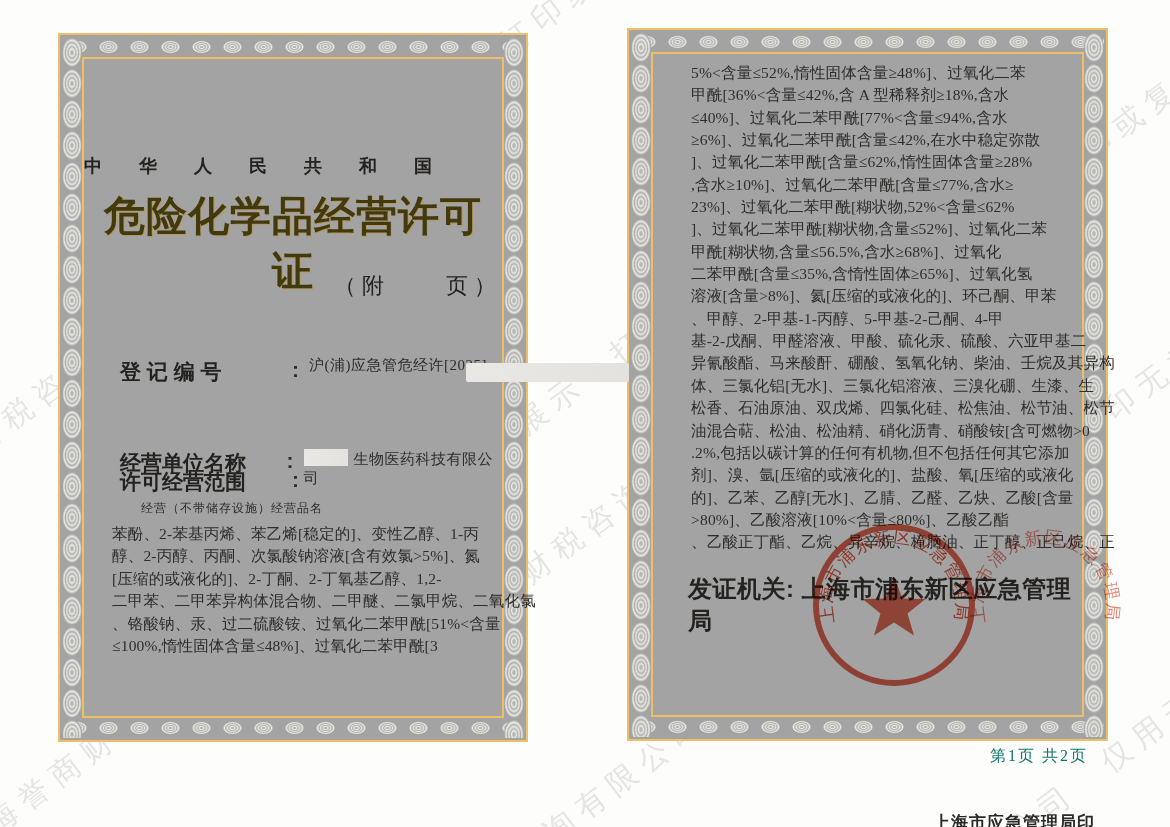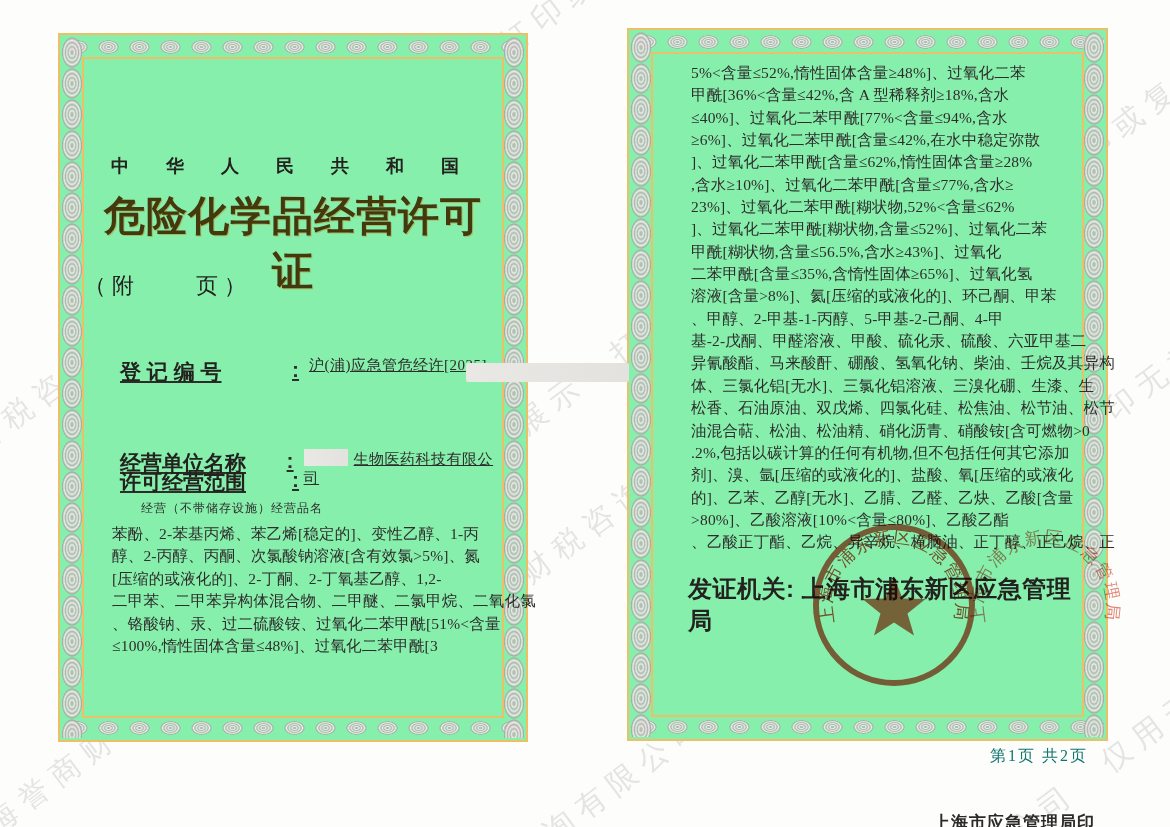--- a/index.html
+++ b/index.html
@@ -6,43 +6,43 @@
   body{width:1170px;height:827px;position:relative;background:#fdfdfc;overflow:hidden;
        font-family:"Liberation Serif","DejaVu Serif",serif;color:#2e2d2b;}
   .canvas{position:absolute;inset:0;}
 
   
   .wm{position:absolute;white-space:nowrap;font-size:30px;letter-spacing:9px;
       color:rgba(158,158,158,0.26);transform:rotate(-37deg);transform-origin:left center;
       font-family:"Liberation Sans","DejaVu Sans",sans-serif;pointer-events:none;z-index:1;}
 
   
-  .page{position:absolute;background:#86efac;border:2px solid #edbf66;z-index:2;}
+  .page{position:absolute;background:#a3a3a3;border:2px solid #edbf66;z-index:2;}
   .orn{position:absolute;background-repeat:repeat;opacity:.9;}
   .orn.h{height:20px;left:2px;right:2px;background-repeat:repeat-x;
     background-image:radial-gradient(ellipse 12px 8px at center,
       #b9b9b5 0 1.2px,#f0f0ec 2.4px,#b3b3af 3.8px,#ececE8 5.2px,#b0b0ac 6.6px,#f0f0ec 8px,#a6a6a2 9.6px,rgba(0,0,0,0) 10.4px);
     background-size:31px 20px;}
   .orn.v{width:20px;top:2px;bottom:2px;background-repeat:repeat-y;
     background-image:radial-gradient(ellipse 8px 12px at center,
       #b9b9b5 0 1.2px,#f0f0ec 2.4px,#b3b3af 3.8px,#ececE8 5.2px,#b0b0ac 6.6px,#f0f0ec 8px,#a6a6a2 9.6px,rgba(0,0,0,0) 10.4px);
     background-size:20px 31px;}
   .inner{position:absolute;inset:22px;border:2px solid #edbf66;background:transparent;}
 
   
-  .country{position:absolute;top:95px;left:0;right:0;text-align:center;
+  .country{position:absolute;top:95px;left:0;right:0;text-align:left;
     font-family:"Liberation Sans","DejaVu Sans",sans-serif;font-weight:bold;
     font-size:18px;letter-spacing:16px;color:#23221f;}
   .cert-title{position:absolute;top:130px;left:0;right:0;text-align:center;
     font-family:"DejaVu Sans","Liberation Sans",sans-serif;font-weight:bold;
     font-size:41px;letter-spacing:1px;color:#43390f;
     text-shadow:1px 1px 0 rgba(189,148,43,.55);}
-  .cert-sub{position:absolute;top:212px;left:0;right:0;text-align:left;
+  .cert-sub{position:absolute;top:212px;left:0;right:0;text-align:right;
     font-size:22px;letter-spacing:6px;color:#23221f;}
-  .field{position:absolute;left:36px;display:flex;align-items:flex-start;text-decoration:underline;}
+  .field{position:absolute;left:36px;display:flex;align-items:flex-start;}
   .field .lbl{font-family:"Liberation Sans","DejaVu Sans",sans-serif;font-weight:bold;
     font-size:21px;color:#23221f;width:168px;}
   .field .col{font-family:"Liberation Sans","DejaVu Sans",sans-serif;font-weight:bold;
     font-size:21px;margin:0 10px 0 4px;}
   .field .val{font-size:15px;transform:translateY(-2px);letter-spacing:.5px;}
   .redact{background:linear-gradient(90deg,#e9e8e4,#e3e2de);display:inline-block;}
   .redact.inline{width:44px;height:17px;margin-right:6px;transform:translateY(2px);}
   .scope-intro{position:absolute;left:28px;top:441px;font-size:12px;letter-spacing:1px;margin-left:29px;}
   .scope{position:absolute;left:28px;top:464px;width:376px;}
   .scope .tline,.rbody .tline{font-size:15.5px;line-height:22.4px;letter-spacing:.2px;white-space:nowrap;}
@@ -135,21 +135,21 @@
 
       <div class="rbody">
         <div class="tline">5%&lt;含量≤52%,惰性固体含量≥48%]、过氧化二苯</div>
         <div class="tline">甲酰[36%&lt;含量≤42%,含 A 型稀释剂≥18%,含水</div>
         <div class="tline">≤40%]、过氧化二苯甲酰[77%&lt;含量≤94%,含水</div>
         <div class="tline">≥6%]、过氧化二苯甲酰[含量≤42%,在水中稳定弥散</div>
         <div class="tline">]、过氧化二苯甲酰[含量≤62%,惰性固体含量≥28%</div>
         <div class="tline">,含水≥10%]、过氧化二苯甲酰[含量≤77%,含水≥</div>
         <div class="tline">23%]、过氧化二苯甲酰[糊状物,52%&lt;含量≤62%</div>
         <div class="tline">]、过氧化二苯甲酰[糊状物,含量≤52%]、过氧化二苯</div>
-        <div class="tline">甲酰[糊状物,含量≤56.5%,含水≥43%]、过氧化</div>
+        <div class="tline">甲酰[糊状物,含量≤56.5%,含水≥68%]、过氧化</div>
         <div class="tline">二苯甲酰[含量≤35%,含惰性固体≥65%]、过氧化氢</div>
         <div class="tline">溶液[含量&gt;8%]、氦[压缩的或液化的]、环己酮、甲苯</div>
         <div class="tline">、甲醇、2-甲基-1-丙醇、5-甲基-2-己酮、4-甲</div>
         <div class="tline">基-2-戊酮、甲醛溶液、甲酸、硫化汞、硫酸、六亚甲基二</div>
         <div class="tline">异氰酸酯、马来酸酐、硼酸、氢氧化钠、柴油、壬烷及其异构</div>
         <div class="tline">体、三氯化铝[无水]、三氯化铝溶液、三溴化硼、生漆、生</div>
         <div class="tline">松香、石油原油、双戊烯、四氯化硅、松焦油、松节油、松节</div>
         <div class="tline">油混合萜、松油、松油精、硝化沥青、硝酸铵[含可燃物&gt;0</div>
         <div class="tline">.2%,包括以碳计算的任何有机物,但不包括任何其它添加</div>
         <div class="tline">剂]、溴、氩[压缩的或液化的]、盐酸、氧[压缩的或液化</div>

